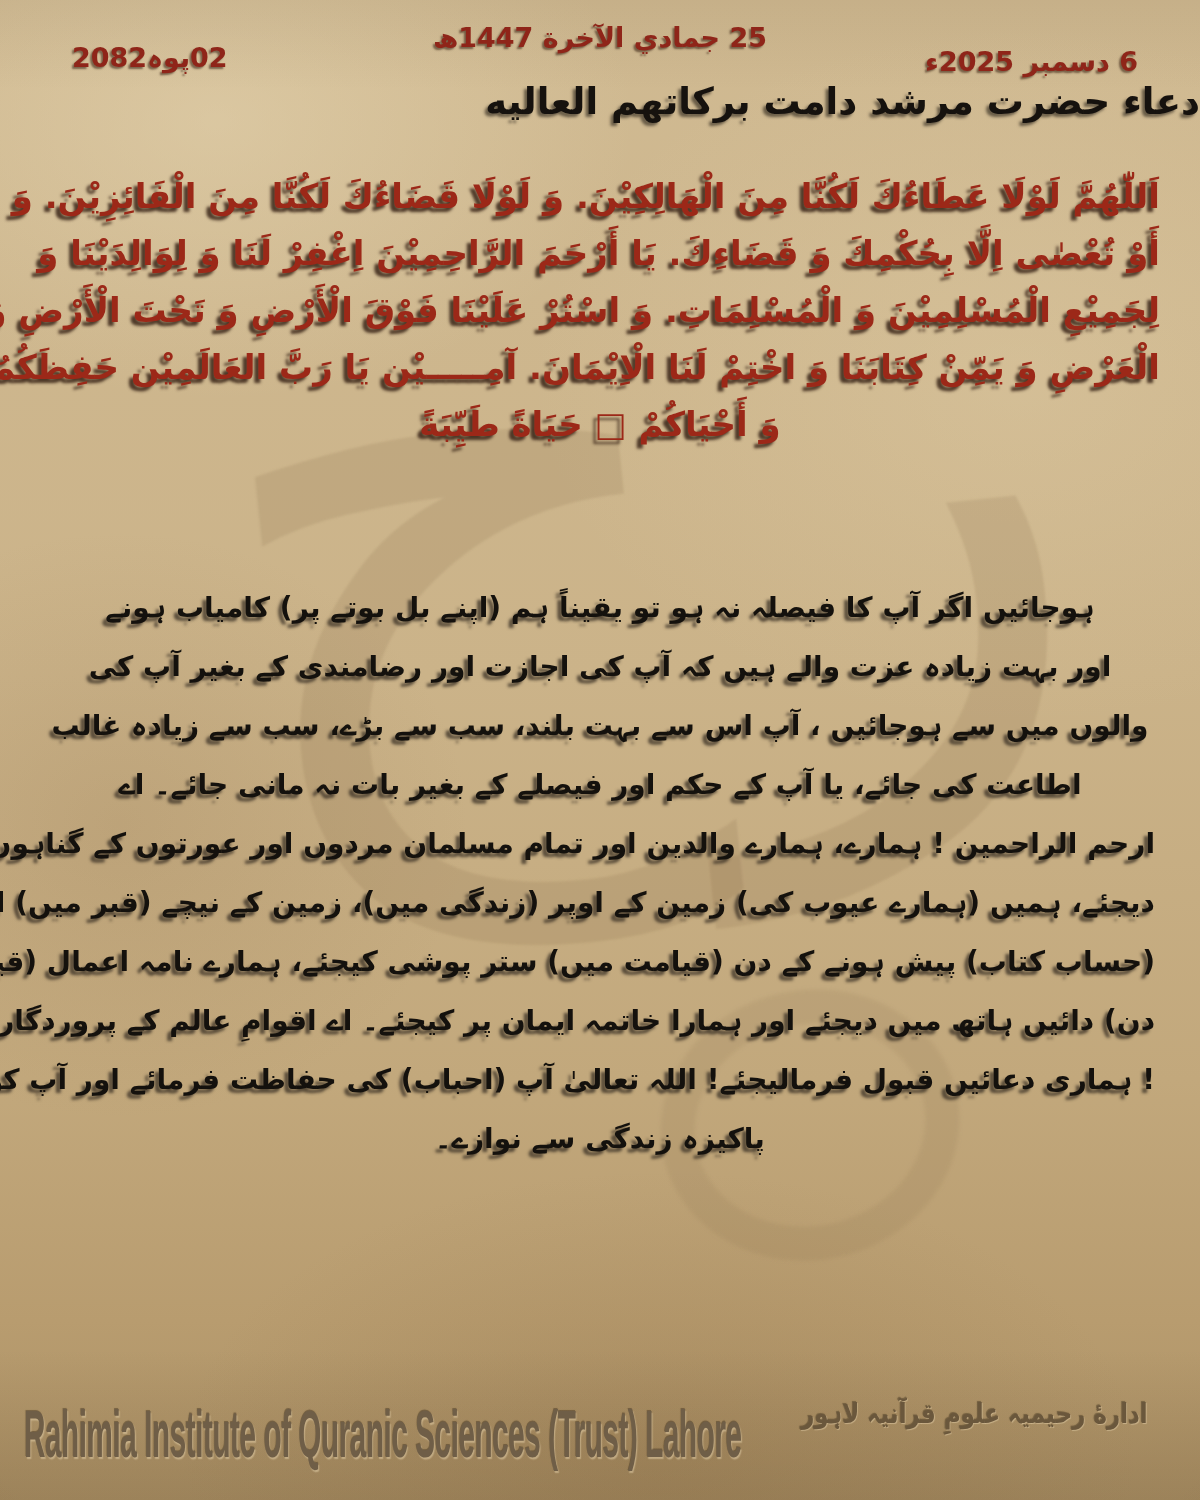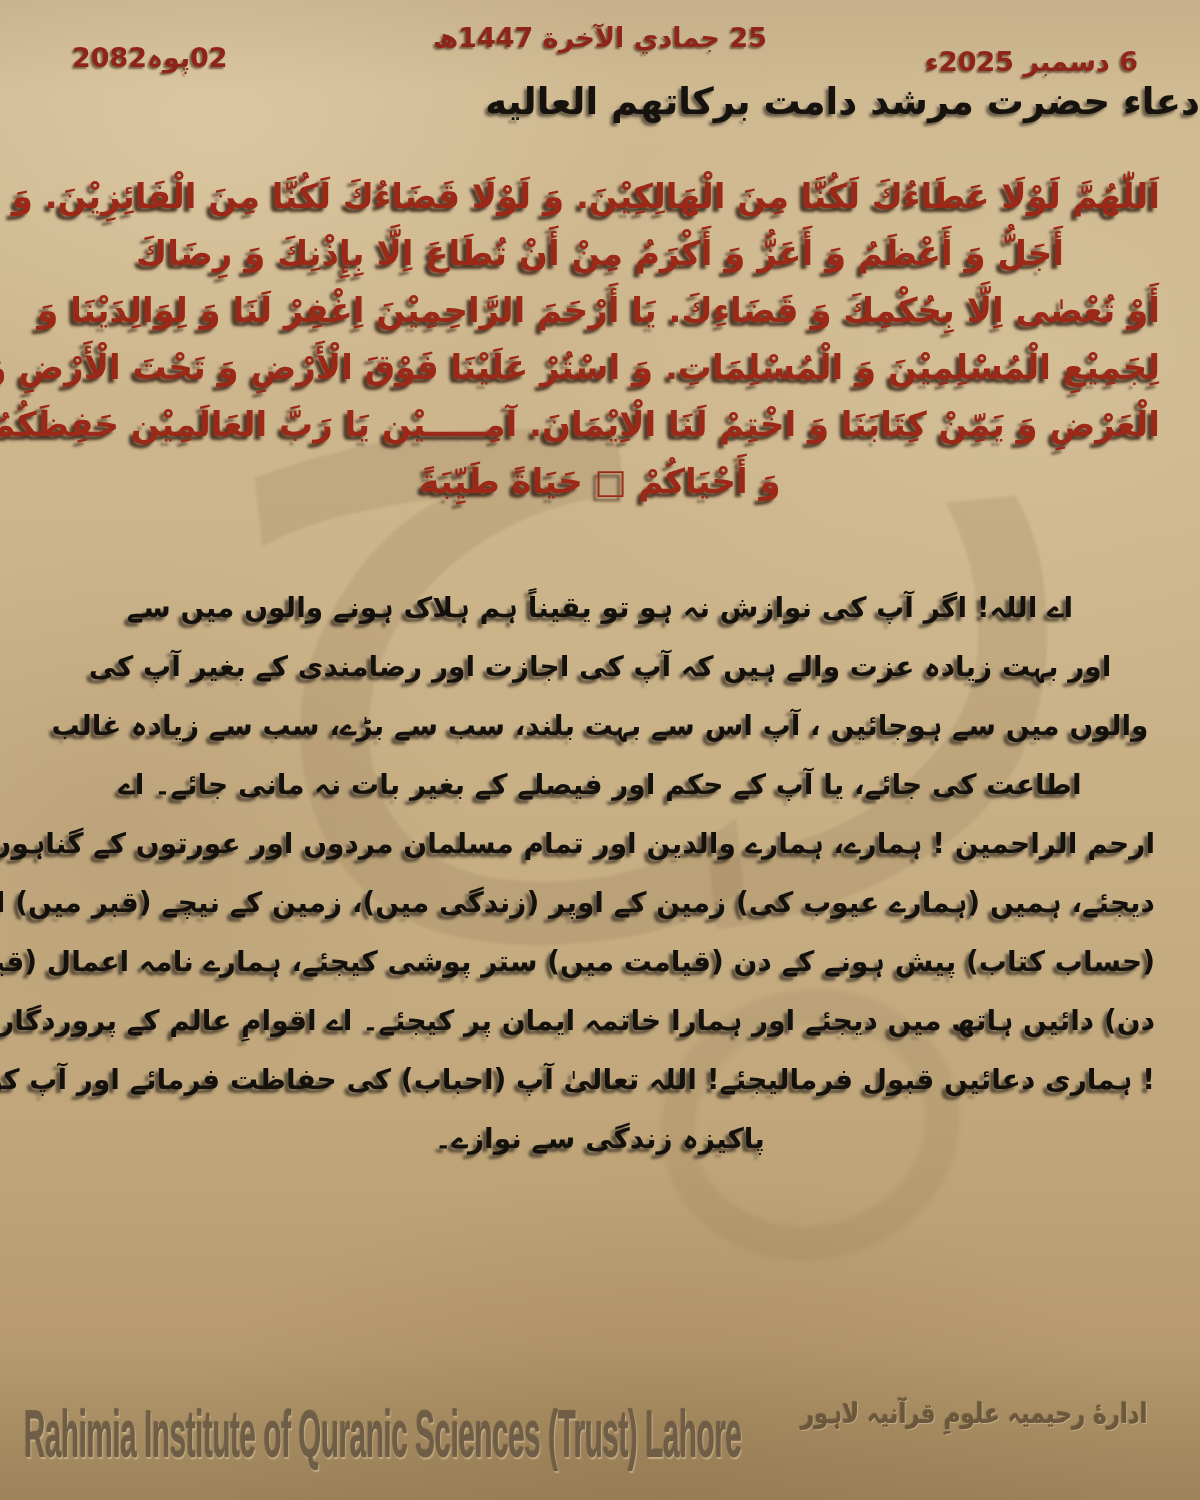--- a/index.html
+++ b/index.html
@@ -97,29 +97,28 @@
 <div class="layer">
 
   <div class="hdr-date center">25 جمادي الآخرة 1447ھ</div>
   <div class="hdr-date right">6 دسمبر 2025ء</div>
   <div class="hdr-date left">02پوہ2082</div>
 
   <div class="poster-title">دعاء حضرت مرشد دامت برکاتهم العاليه</div>
 
   <div class="arabic-block">
     <div class="line">اَللّٰهُمَّ لَوْلَا عَطَاءُكَ لَكُنَّا مِنَ الْهَالِكِيْنَ. وَ لَوْلَا قَضَاءُكَ لَكُنَّا مِنَ الْفَائِزِيْنَ. وَ أَنْتَ</div>
-    <div class="line">أَجَلُّ وَ أَعْظَمُ وَ أَعَزُّ وَ أَكْرَمُ مِنْ أَنْ تُطَاعَ اِلَّا بِإِذْنِكَ وَ رِضَاكَ</div>
     <div class="line">أَوْ تُعْصٰى اِلَّا بِحُكْمِكَ وَ قَضَاءِكَ. يَا أَرْحَمَ الرَّاحِمِيْنَ اِغْفِرْ لَنَا وَ لِوَالِدَيْنَا وَ</div>
     <div class="line">لِجَمِيْعِ الْمُسْلِمِيْنَ وَ الْمُسْلِمَاتِ. وَ اسْتُرْ عَلَيْنَا فَوْقَ الْأَرْضِ وَ تَحْتَ الْأَرْضِ وَ يَوْمَ</div>
     <div class="line">الْعَرْضِ وَ يَمِّنْ كِتَابَنَا وَ اخْتِمْ لَنَا الْاِيْمَانَ. آمِـــــيْن يَا رَبَّ العَالَمِيْن حَفِظَكُمُ اللّٰهُ</div>
     <div class="line">وَ أَحْيَاكُمْ □ حَيَاةً طَيِّبَةً</div>
   </div>
 
   <div class="urdu-block">
-    <div class="line">اے اللہ! اگر آپ کی نوازش نہ ہو تو یقیناً ہم ہلاک ہونے والوں میں سے</div>
+    <div class="line">ہوجائیں اگر آپ کا فیصلہ نہ ہو تو یقیناً ہم (اپنے بل بوتے پر) کامیاب ہونے</div>
     <div class="line">اور بہت زیادہ عزت والے ہیں کہ آپ کی اجازت اور رضامندی کے بغیر آپ کی</div>
     <div class="line">والوں میں سے ہوجائیں ، آپ اس سے بہت بلند، سب سے بڑے، سب سے زیادہ غالب</div>
     <div class="line">اطاعت کی جائے، یا آپ کے حکم اور فیصلے کے بغیر بات نہ مانی جائے۔ اے</div>
     <div class="line">ارحم الراحمین ! ہمارے، ہمارے والدین اور تمام مسلمان مردوں اور عورتوں کے گناہوں کو بخش</div>
     <div class="line">دیجئے، ہمیں (ہمارے عیوب کی) زمین کے اوپر (زندگی میں)، زمین کے نیچے (قبر میں) اور</div>
     <div class="line">(حساب کتاب) پیش ہونے کے دن (قیامت میں) ستر پوشی کیجئے، ہمارے نامہ اعمال (قیامت کے</div>
     <div class="line">دن) دائیں ہاتھ میں دیجئے اور ہمارا خاتمہ ایمان پر کیجئے۔ اے اقوامِ عالم کے پروردگار</div>
     <div class="line">! ہماری دعائیں قبول فرمالیجئے! اللہ تعالیٰ آپ (احباب) کی حفاظت فرمائے اور آپ کو</div>
     <div class="line">پاکیزہ زندگی سے نوازے۔</div>
   </div>

